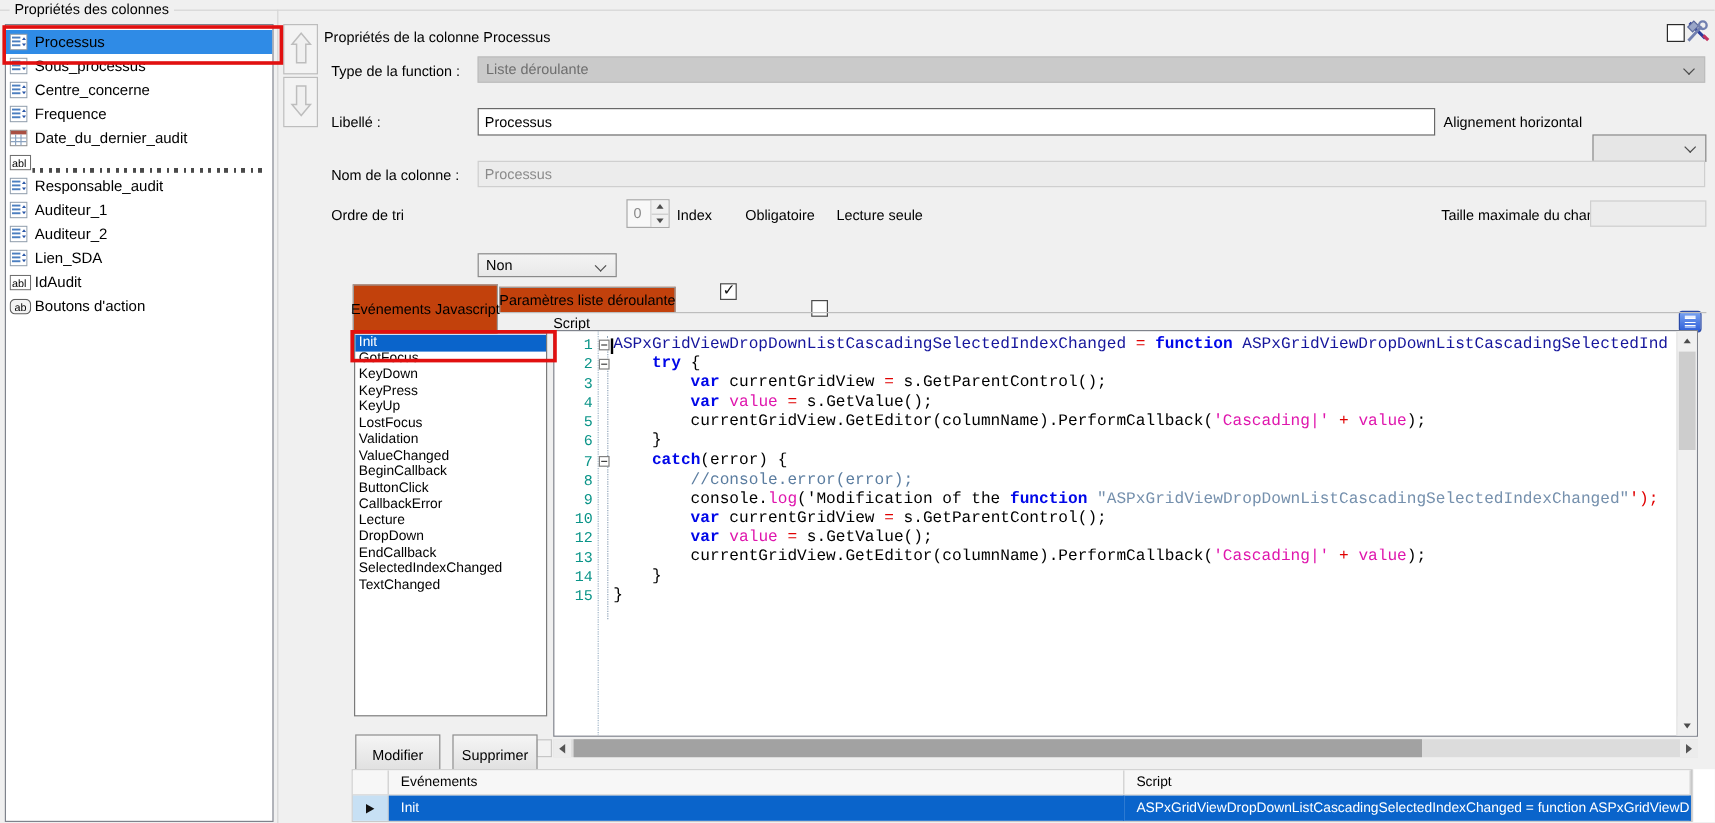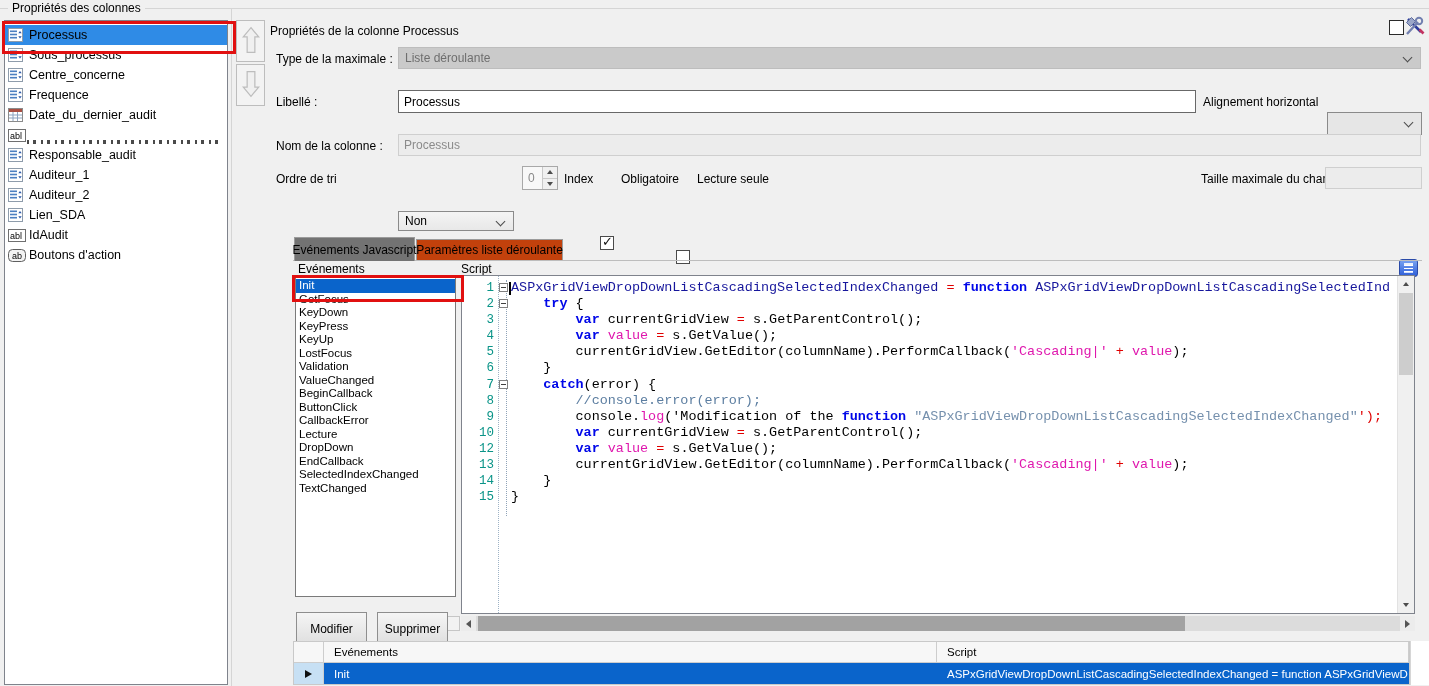--- a/index.html
+++ b/index.html
@@ -59,21 +59,21 @@
   .tri-down{width:0;height:0;border-left:3.5px solid transparent;border-right:3.5px solid transparent;border-top:4.5px solid #4c4c4c;}
   #f-index-label{left:564px;top:172px;}
   .wf-check{width:14px;height:14px;box-sizing:border-box;background:#fff;border:1px solid #4a4a4a;position:relative;}
   .wf-check.checked::after{content:"✓";position:absolute;left:1px;top:-3px;font-size:13px;font-weight:bold;color:#111;}
   #chk-oblig{left:600px;top:171px;} #chk-oblig-label{left:621px;top:172px;}
   #chk-lect{left:676px;top:171px;}  #chk-lect-label{left:697px;top:172px;}
   #f-taille-label{left:1201px;top:172px;} #f-taille{left:1325px;top:167px;width:97px;}
 
   
   .tab{box-sizing:border-box;display:flex;align-items:center;justify-content:center;white-space:nowrap;}
-  #tab-1{left:294px;top:237px;width:121px;height:24px;background:#737373;border:1px solid #9b9b9b;border-bottom:none;z-index:3;text-align:center;}
+  #tab-1{left:294px;top:237px;width:121px;height:41px;background:#c2410c;border:1px solid #9b9b9b;border-bottom:none;z-index:3;text-align:center;}
   #tab-2{left:416px;top:239px;width:147px;height:21px;background:#c2410c;border:1px solid #9b9b9b;border-bottom:none;z-index:2;}
   #tab-paneline{left:293px;top:260px;width:1129px;height:0;border-top:1px solid #bdbdbd;z-index:1;}
 
   
   #events-header{left:298px;top:262px;}
   #events-list{left:295px;top:277px;width:161px;height:320px;background:#fff;border:1px solid #7a7a7a;
                box-sizing:border-box;padding-top:1px;overflow:hidden;}
   .ev-item{height:13.5px;line-height:13.5px;font-size:11.5px;padding-left:3px;white-space:nowrap;}
   .ev-item.sel{background:#0a64cb;color:#fff;}
   #red-box-2{left:292px;top:275px;width:166px;height:21px;border:3px solid #e11010;z-index:5;}
@@ -315,21 +315,21 @@
   <div class="abs" id="tools-icon">
     <svg width="22" height="21" viewBox="0 0 22 21">
       <path d="M4 3 L17 16" stroke="#2c3c9c" stroke-width="2.6"></path>
       <path d="M2.5 6.5 L7.5 1.5 L11.5 5.5 L6.5 10.5 Z" fill="#9aa6c8" stroke="#5c6a9c" stroke-width="1"></path>
       <path d="M3 18 L14 6" stroke="#7280b0" stroke-width="2.4"></path>
       <circle cx="15" cy="5" r="3.2" fill="none" stroke="#7280b0" stroke-width="2"></circle>
       <path d="M15.5 13.5 L19.5 17.5" stroke="#c23360" stroke-width="2.6"></path>
     </svg>
   </div>
 
-  <div class="abs lbl" id="f-type-label">Type de la maximale :</div>
+  <div class="abs lbl" id="f-type-label">Type de la function :</div>
   <div class="abs combo disabled" id="f-type">
     <span>Liste déroulante</span>
     <span class="chev"></span>
   </div>
 
   <div class="abs lbl" id="f-lib-label">Libellé :</div>
   <div class="abs textbox" id="f-lib">
     <span>Processus</span>
   </div>
   <div class="abs lbl" id="f-align-label">Alignement horizontal</div>

